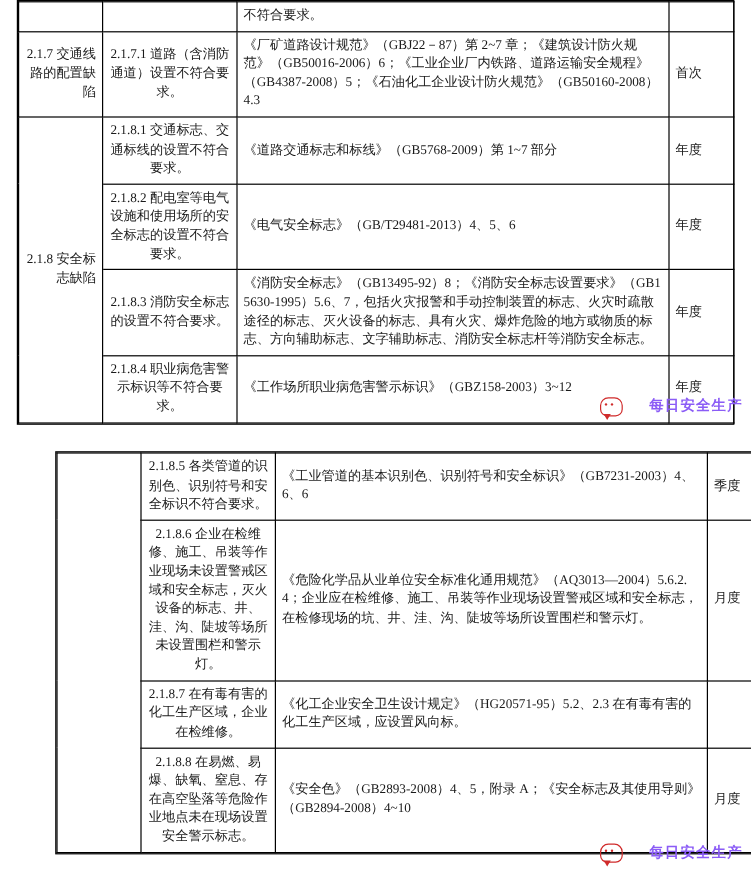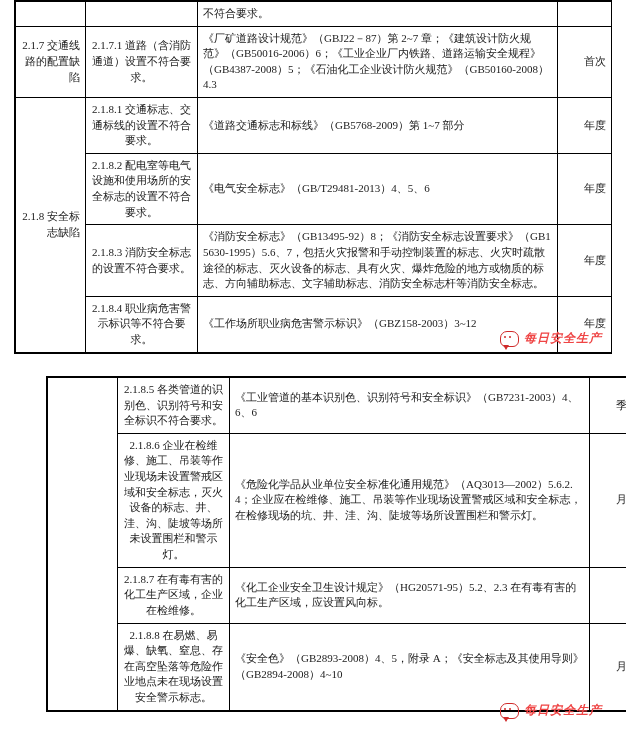--- a/index.html
+++ b/index.html
@@ -42,35 +42,34 @@
     border: 1px solid #000;
     vertical-align: middle;
     padding: 4px 5px;
     font-size: 11px;
     line-height: 1.42;
     word-break: break-all;
   }
   td.col-a { width: 70px; text-align: right; }
   td.col-b { width: 110px; text-align: center; }
   td.col-c { width: 362px; text-align: left; }
-  td.col-d { width: 52px; text-align: right; }
+  td.col-d { width: 52px; text-align: left; }
 
   
   .stamp {
     position: absolute;
     display: flex;
     align-items: center;
-    gap: 5px;
-    color: #ef4444;
+    gap: 22px;
+    color: #8b5cf6;
     font-family: "Liberation Sans", "DejaVu Sans", sans-serif;
     font-size: 12px;
     font-weight: bold;
     letter-spacing: 1px;
     white-space: nowrap;
-    font-style: italic;
   }
   #stamp-1 { left: 500px; top: 330px; }
   #stamp-2 { left: 500px; top: 702px; }
   .stamp .wx {
     width: 17px;
     height: 14px;
     border-radius: 7px 7px 6px 6px;
     border: 1.6px solid #d02b2b;
     position: relative;
     flex: none;
@@ -158,21 +157,21 @@
       </colgroup>
       <tbody>
         <tr>
           <td class="col-a" rowspan="4"></td>
           <td class="col-b">2.1.8.5 各类管道的识别色、识别符号和安全标识不符合要求。</td>
           <td class="col-c">《工业管道的基本识别色、识别符号和安全标识》（GB7231-2003）4、6、6</td>
           <td class="col-d">季度</td>
         </tr>
         <tr>
           <td class="col-b">2.1.8.6 企业在检维修、施工、吊装等作业现场未设置警戒区域和安全标志，灭火设备的标志、井、洼、沟、陡坡等场所未设置围栏和警示灯。</td>
-          <td class="col-c">《危险化学品从业单位安全标准化通用规范》（AQ3013—2002）5.6.2.4；企业应在检维修、施工、吊装等作业现场设置警戒区域和安全标志，在检修现场的坑、井、洼、沟、陡坡等场所设置围栏和警示灯。</td>
+          <td class="col-c">《危险化学品从业单位安全标准化通用规范》（AQ3013—2004）5.6.2.4；企业应在检维修、施工、吊装等作业现场设置警戒区域和安全标志，在检修现场的坑、井、洼、沟、陡坡等场所设置围栏和警示灯。</td>
           <td class="col-d">月度</td>
         </tr>
         <tr>
           <td class="col-b">2.1.8.7 在有毒有害的化工生产区域，企业在检维修。</td>
           <td class="col-c">《化工企业安全卫生设计规定》（HG20571-95）5.2、2.3 在有毒有害的化工生产区域，应设置风向标。</td>
           <td class="col-d"></td>
         </tr>
         <tr>
           <td class="col-b">2.1.8.8 在易燃、易爆、缺氧、窒息、存在高空坠落等危险作业地点未在现场设置安全警示标志。</td>
           <td class="col-c">《安全色》（GB2893-2008）4、5，附录 A；《安全标志及其使用导则》（GB2894-2008）4~10</td>

